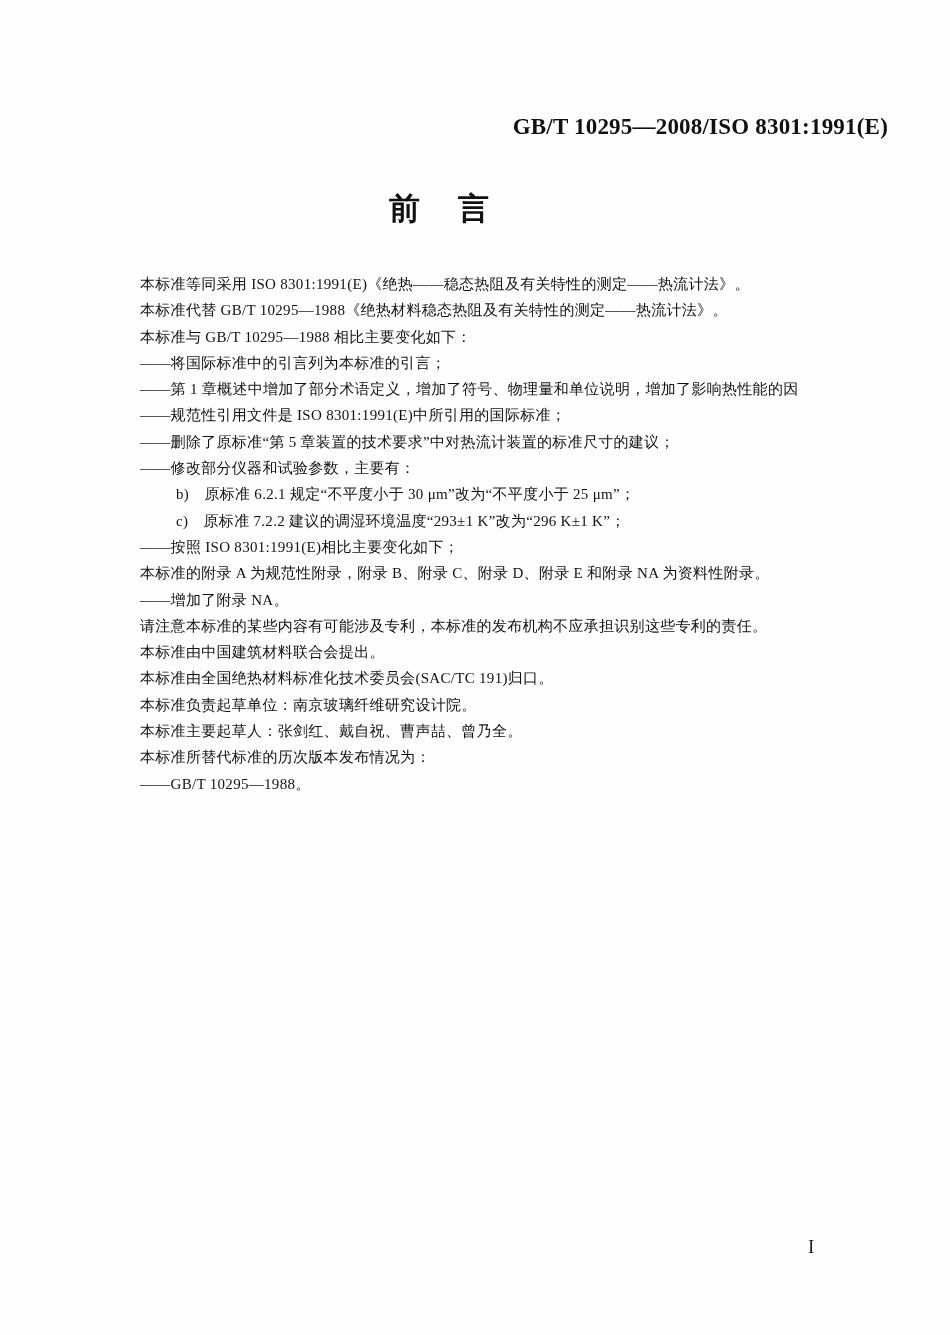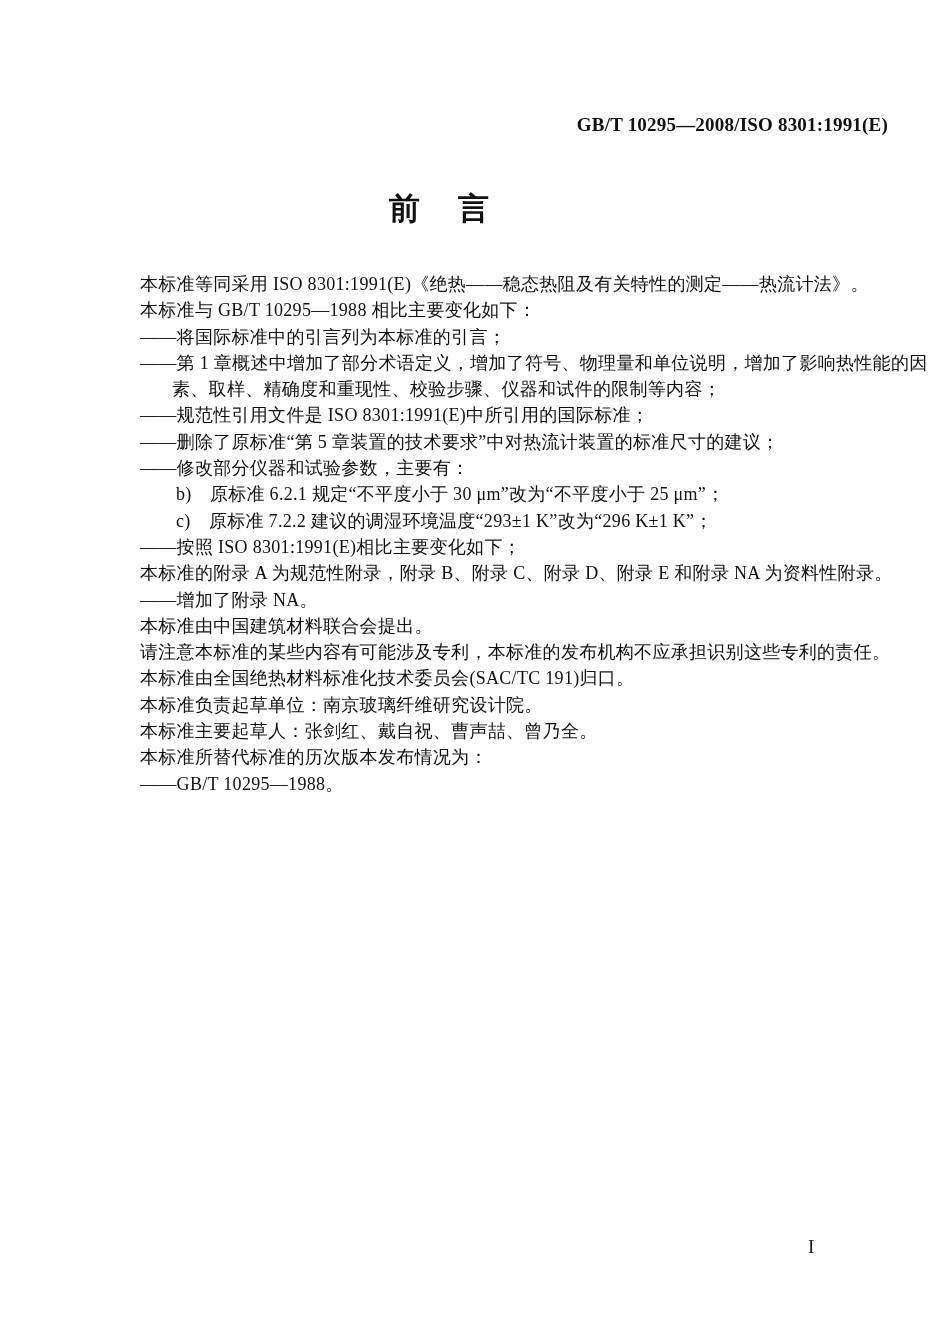--- a/index.html
+++ b/index.html
@@ -15,21 +15,21 @@
     overflow: hidden;
     font-family: "Liberation Serif", "DejaVu Serif", serif;
     color: #111111;
   }
   .std-header {
     position: absolute;
     top: 114px;
     left: 0;
     right: 62px;
     text-align: right;
-    font-size: 19px;
+    font-size: 23px;
     font-weight: bold;
     letter-spacing: 0.2px;
     white-space: nowrap;
   }
   .doc-title {
     position: absolute;
     top: 188px;
     left: 0;
     width: 878px;
     margin: 0;
@@ -42,21 +42,21 @@
     white-space: nowrap;
   }
   .body-block {
     position: absolute;
     top: 271px;
     left: 140px;
     width: 712px;
   }
   .body-block p.line {
     margin: 0;
-    font-size: 18px;
+    font-size: 15px;
     line-height: 26.3px;
     white-space: nowrap;
     letter-spacing: 0.3px;
   }
   .body-block p.line.flush { padding-left: 0; }
   .body-block p.line.cont  { padding-left: 32px; }
   .body-block p.line.item  { padding-left: 36px; }
   .page-number {
     position: absolute;
     top: 1236px;
@@ -72,49 +72,49 @@
 <div class="sheet">
 
   <div class="std-header">GB/T 10295—2008/ISO 8301:1991(E)</div>
 
   <h1 class="doc-title">前言</h1>
 
   <div class="body-block">
 
       <p class="line flush">本标准等同采用 ISO 8301:1991(E)《绝热——稳态热阻及有关特性的测定——热流计法》。</p>
 
+      <p class="line flush">本标准代替 GB/T 10295—1988《绝热材料稳态热阻及有关特性的测定——热流计法》。</p>
 
       <p class="line flush">本标准与 GB/T 10295—1988 相比主要变化如下：</p>
 
       <p class="line flush">——将国际标准中的引言列为本标准的引言；</p>
 
       <p class="line flush">——第 1 章概述中增加了部分术语定义，增加了符号、物理量和单位说明，增加了影响热性能的因</p>
 
-      <p class="line cont">素、取样、精确度和重现性、校验步骤、仪器和试件的限制等内容；</p>
 
       <p class="line flush">——规范性引用文件是 ISO 8301:1991(E)中所引用的国际标准；</p>
 
       <p class="line flush">——删除了原标准“第 5 章装置的技术要求”中对热流计装置的标准尺寸的建议；</p>
 
       <p class="line flush">——修改部分仪器和试验参数，主要有：</p>
 
 
       <p class="line item">b)　原标准 6.2.1 规定“不平度小于 30 μm”改为“不平度小于 25 μm”；</p>
 
       <p class="line item">c)　原标准 7.2.2 建议的调湿环境温度“293±1 K”改为“296 K±1 K”；</p>
 
       <p class="line flush">——按照 ISO 8301:1991(E)相比主要变化如下；</p>
 
       <p class="line flush">本标准的附录 A 为规范性附录，附录 B、附录 C、附录 D、附录 E 和附录 NA 为资料性附录。</p>
 
       <p class="line flush">——增加了附录 NA。</p>
 
+      <p class="line flush">请注意本标准的某些内容有可能涉及专利，本标准的发布机构不应承担识别这些专利的责任。</p>
+
       <p class="line flush">本标准由中国建筑材料联合会提出。</p>
-
-      <p class="line flush">请注意本标准的某些内容有可能涉及专利，本标准的发布机构不应承担识别这些专利的责任。</p>
 
       <p class="line flush">本标准由全国绝热材料标准化技术委员会(SAC/TC 191)归口。</p>
 
       <p class="line flush">本标准负责起草单位：南京玻璃纤维研究设计院。</p>
 
       <p class="line flush">本标准主要起草人：张剑红、戴自祝、曹声喆、曾乃全。</p>
 
       <p class="line flush">本标准所替代标准的历次版本发布情况为：</p>
 
       <p class="line flush">——GB/T 10295—1988。</p>

